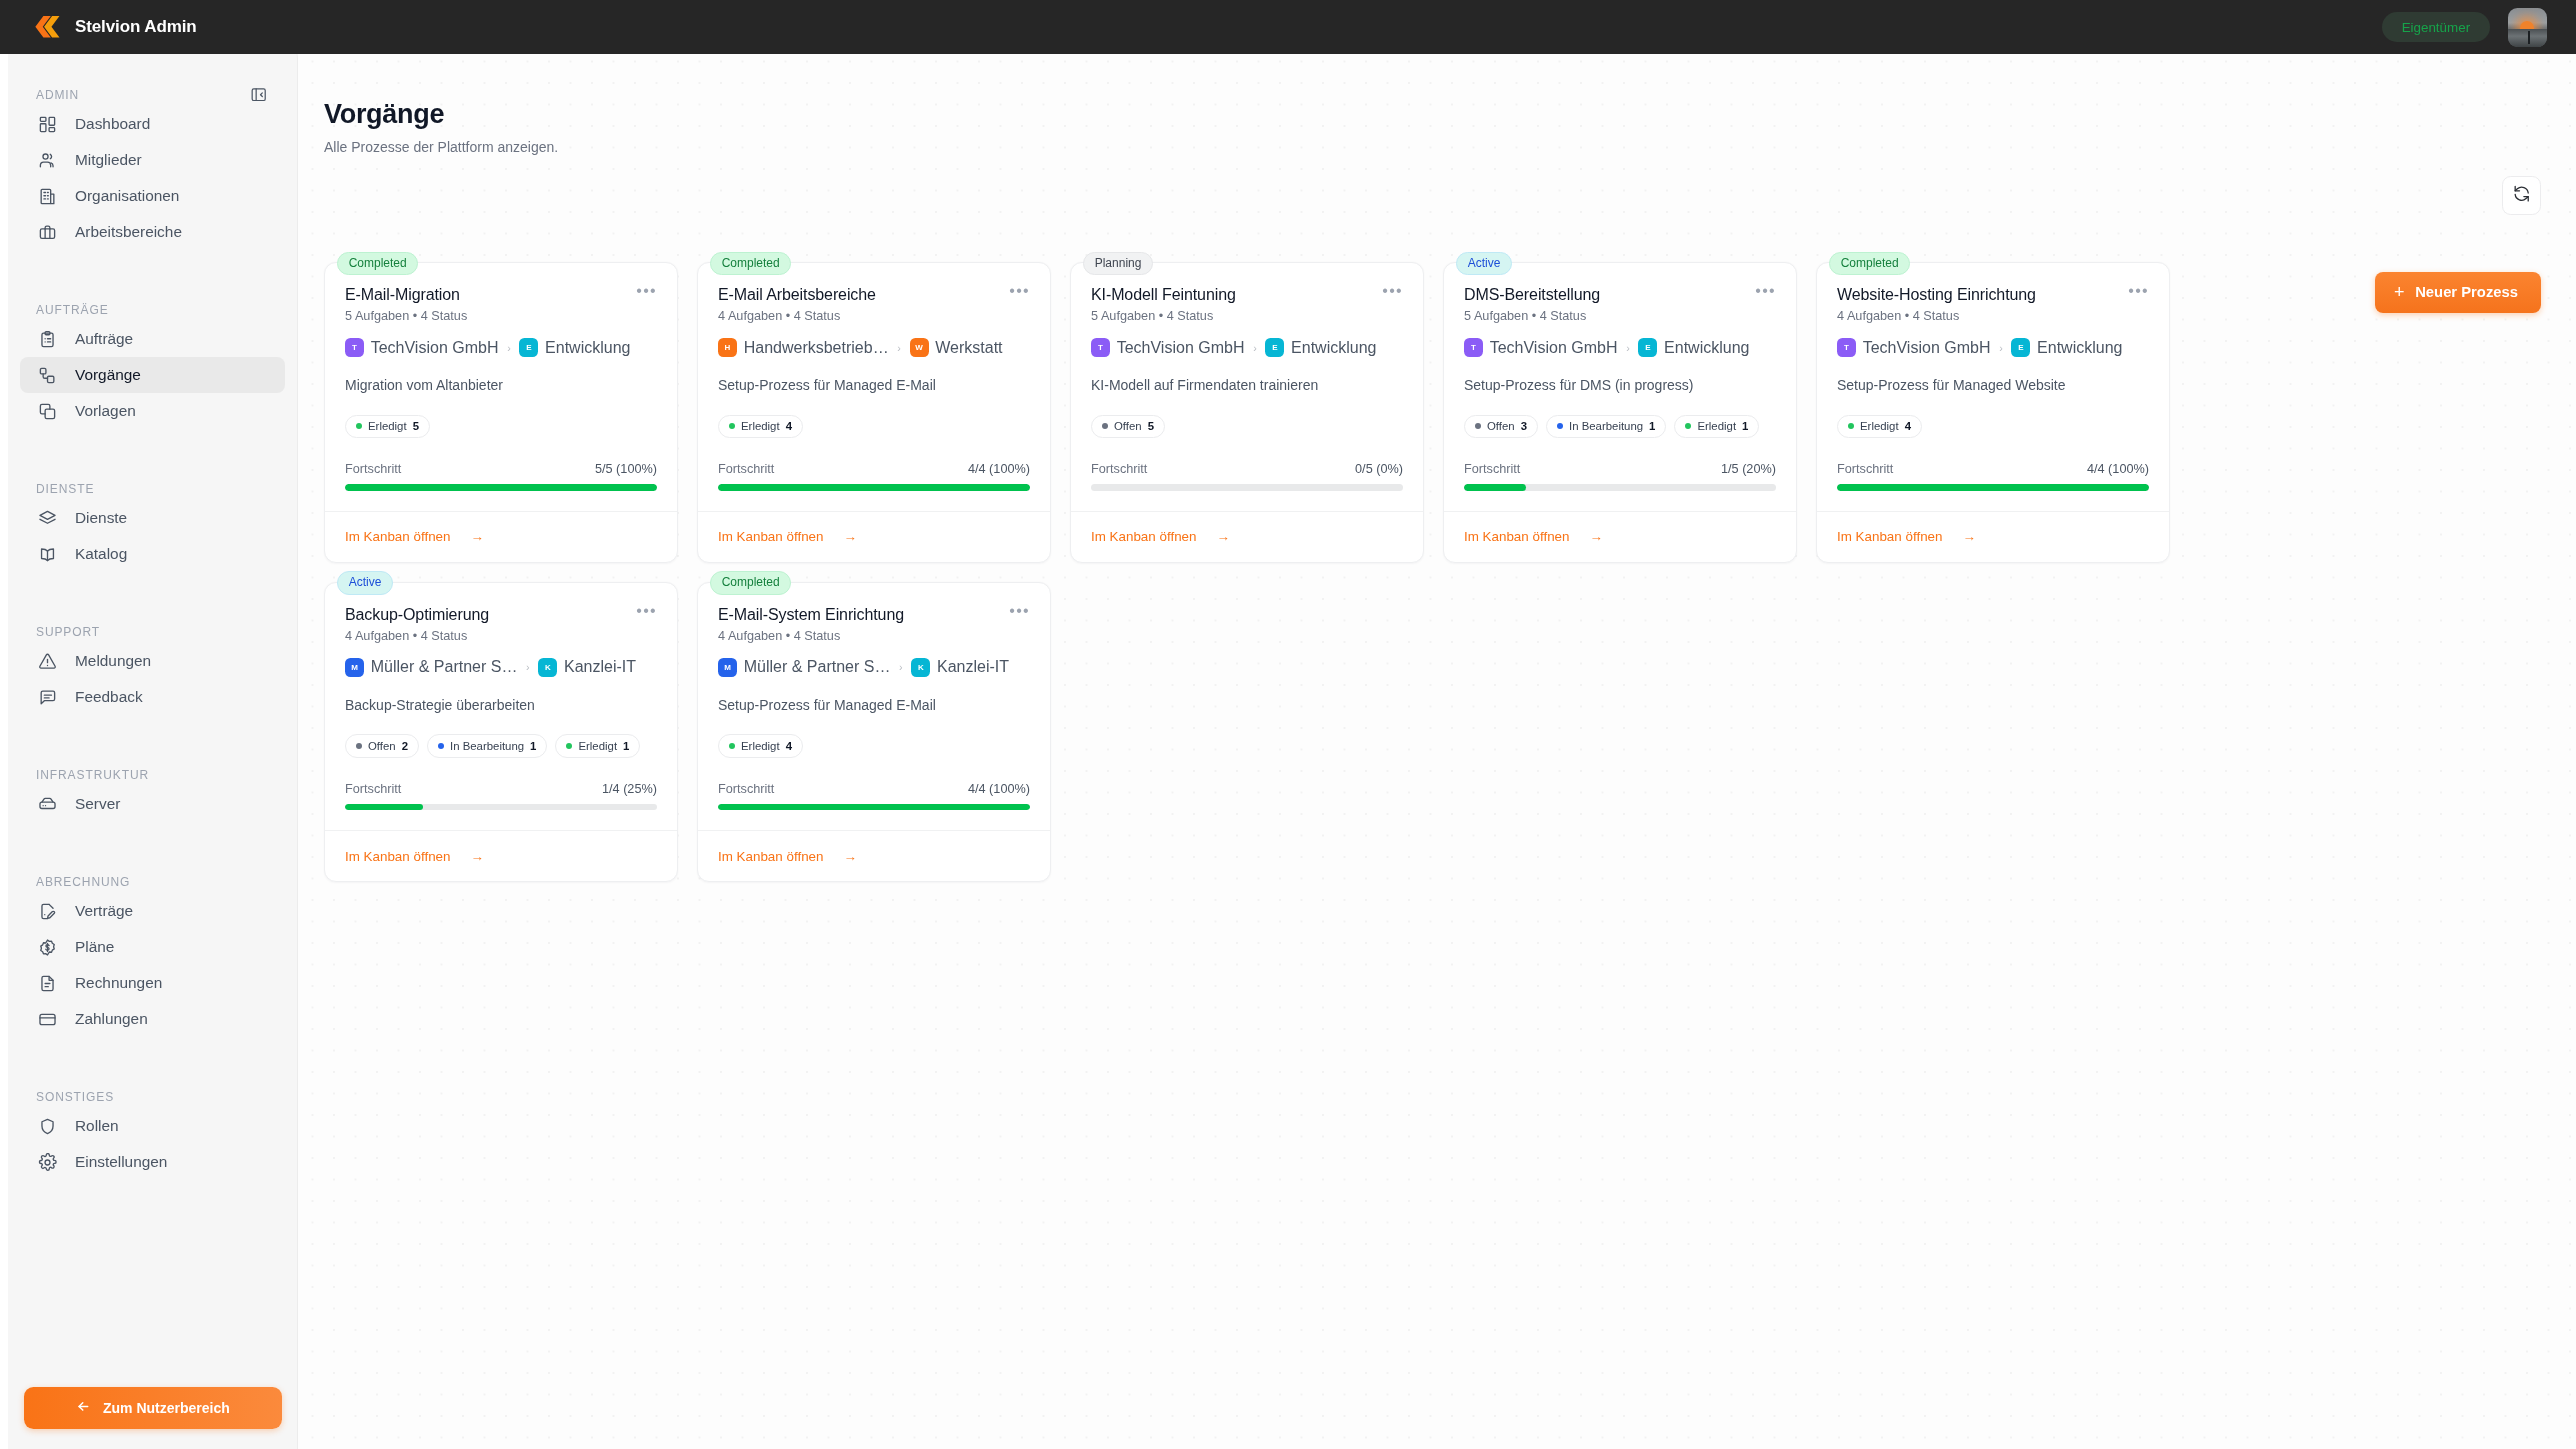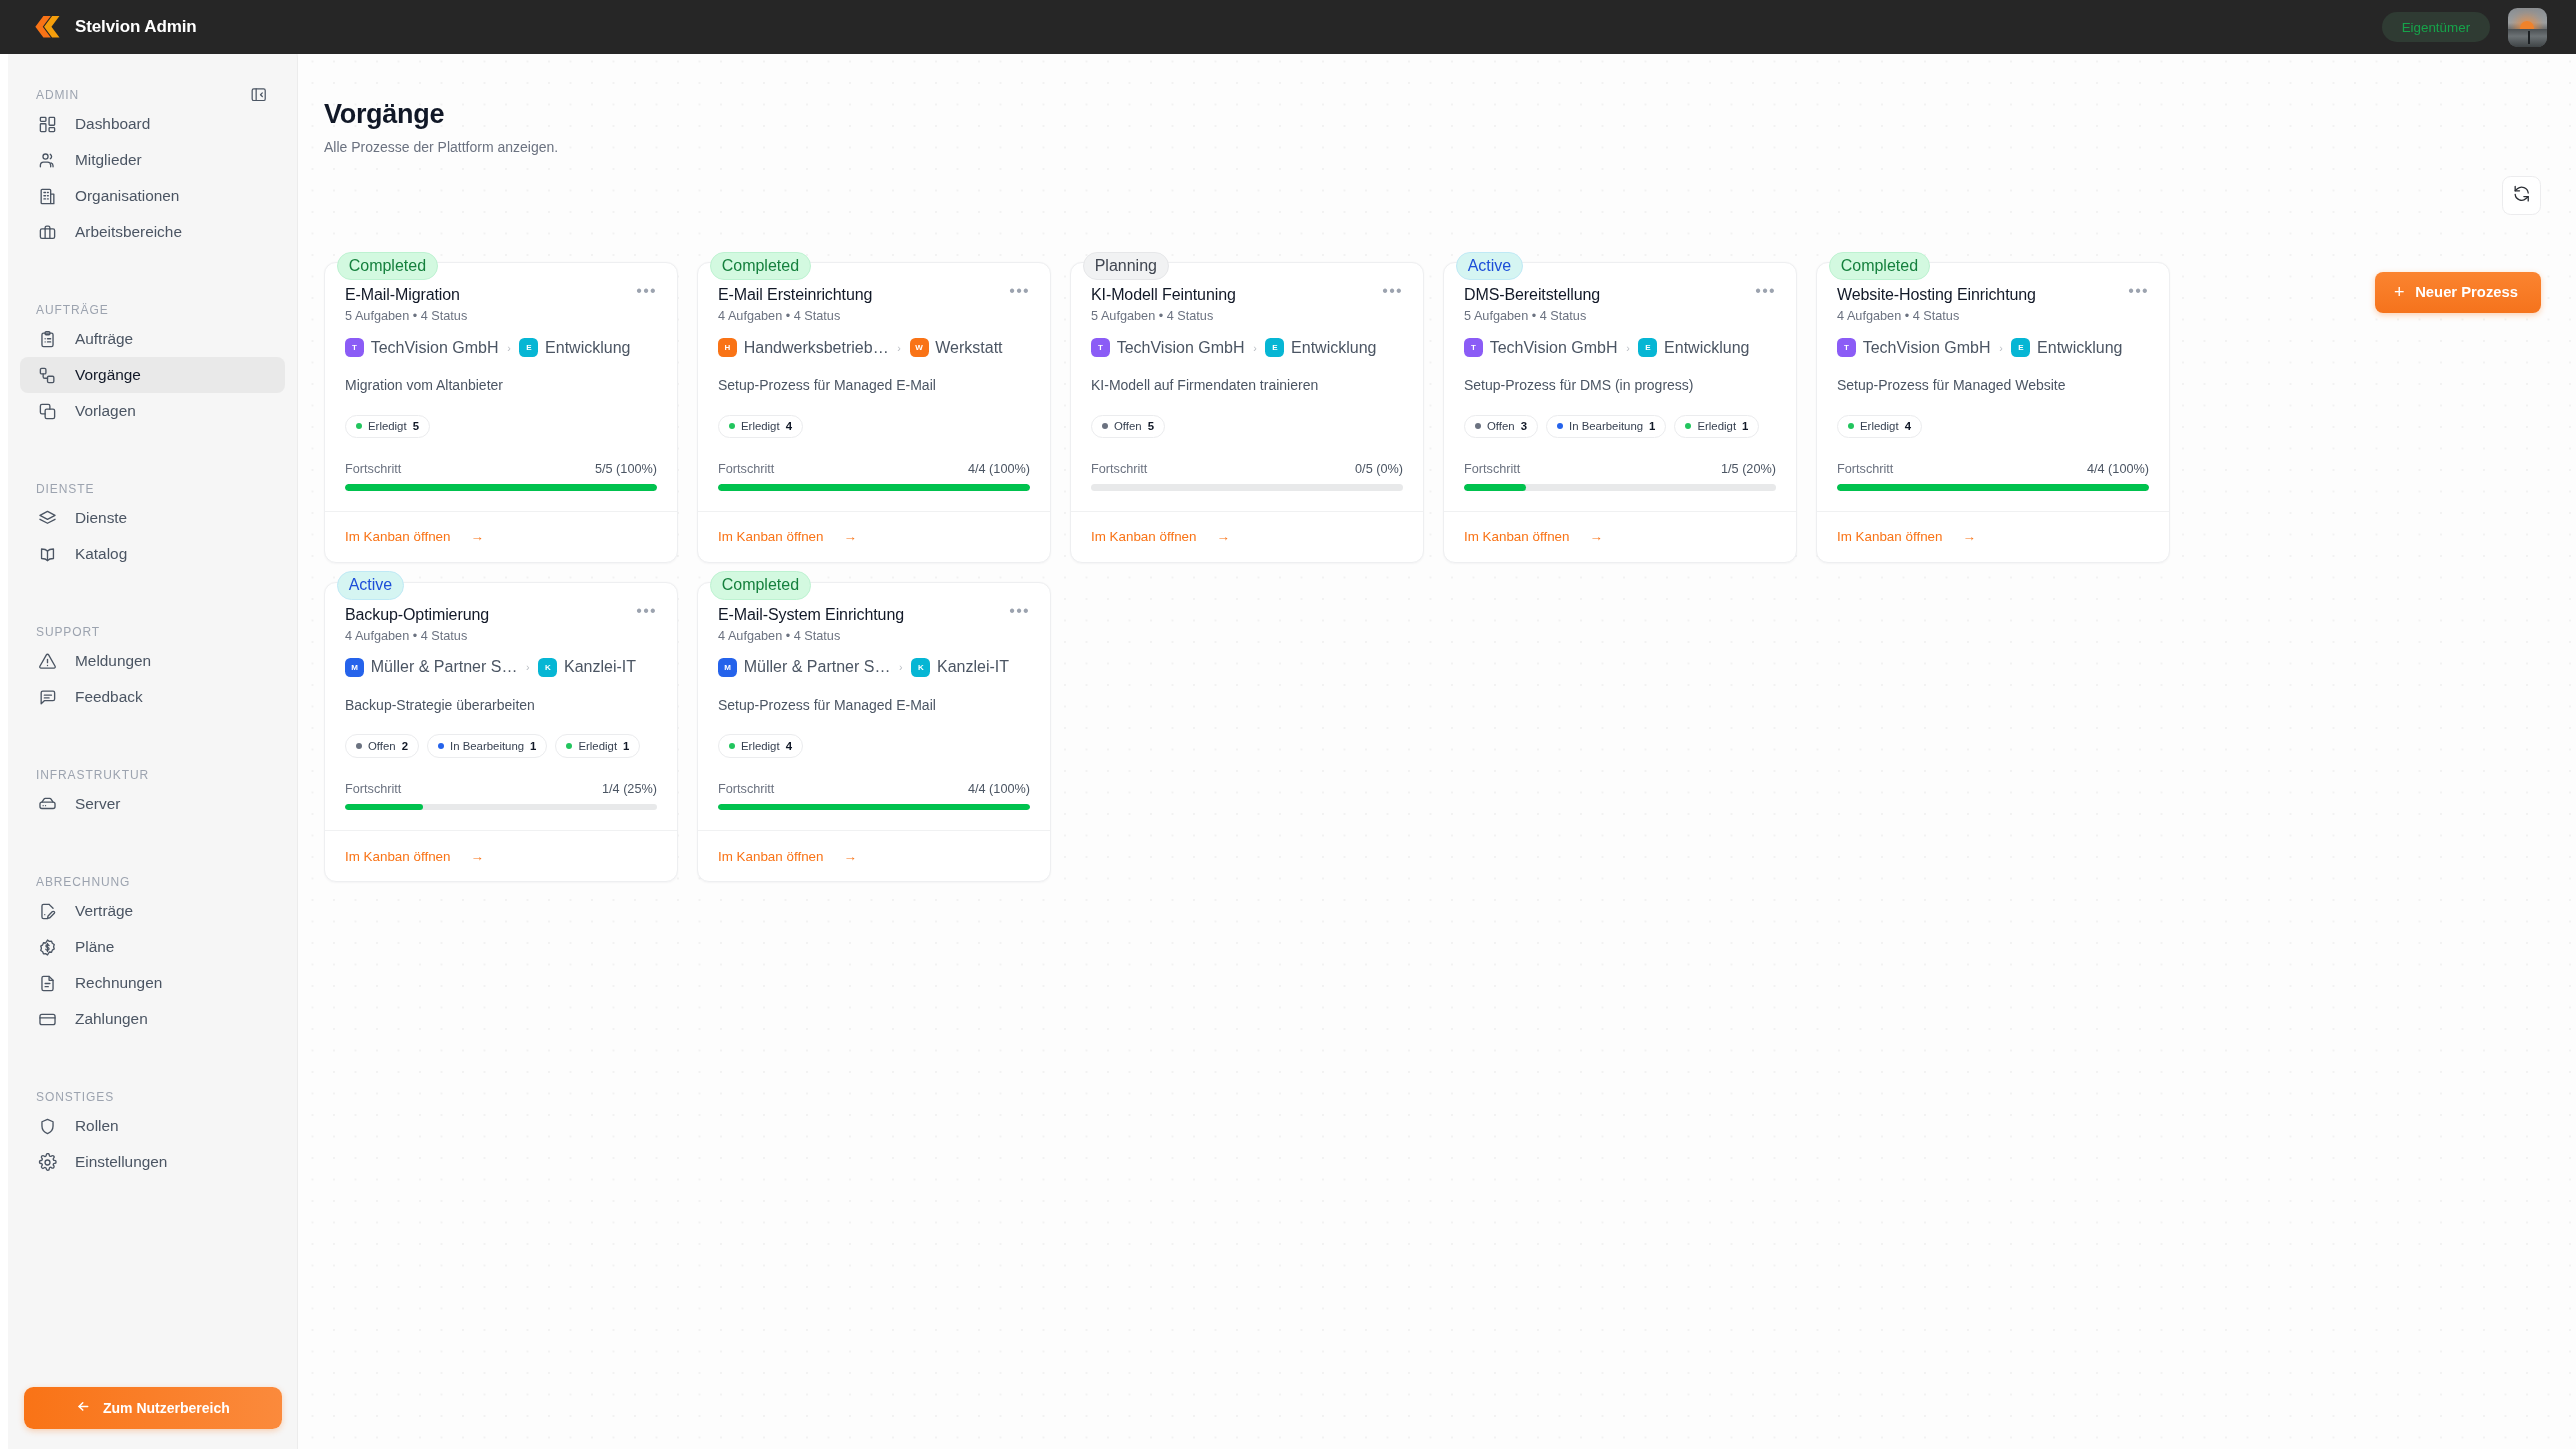--- a/index.html
+++ b/index.html
@@ -107,21 +107,21 @@
     position:absolute; left:34px; top:223px; width:2202px;
     display:flex; flex-wrap:wrap; gap:19px 19px;
   }
   .card{
     width:354px; background:#fff; border:0.7px solid #eeeff1; border-radius:12px;
     position:relative; display:flex; flex-direction:column;
     box-shadow:0 0.7px 2px rgba(16,24,40,.04);
   }
   .card-badge{
     position:absolute; top:-11.4px; left:12px;
-    font-size:16px; padding:4px 10.7px; border-radius:670px; line-height:1.15;
+    font-size:12px; padding:4px 10.7px; border-radius:670px; line-height:1.15;
     white-space:nowrap;
   }
   .badge-completed{ background:#d3f9e0; color:#15803d; border:0.7px solid #bdf2d1;}
   .badge-planning{ background:#f1f2f3; color:#3f4550; border:0.7px solid #e6e7e9;}
   .badge-active{ background:#d5f5f2; color:#1d4ed8; border:0.7px solid #bfe9f5;}
 
   .card-body{ padding:23px 20px 20px 20px; flex:1; }
   .card-top{ display:flex; align-items:flex-start; justify-content:space-between; }
   .card-title{ font-size:16px; font-weight:400; color:#111827; letter-spacing:-0.1px; }
   .dots{ color:#9ca3af; font-size:16px; line-height:8px; letter-spacing:1.3px; cursor:pointer; padding:1.3px 0 0 5.4px;}
@@ -455,21 +455,21 @@
         </div>
         <div class="card-foot"><span class="kanban-link">
             <span>Im Kanban öffnen</span>
             <span>→</span>
           </span></div>
       </div>
       <div class="card">
         <span class="card-badge badge-completed">Completed</span>
         <div class="card-body">
           <div class="card-top">
-            <span class="card-title">E-Mail Ersteinrichtung</span>
+            <span class="card-title">E-Mail Arbeitsbereiche</span>
             <span class="dots">•••</span>
           </div>
           <div class="card-meta">4 Aufgaben  •  4 Status</div>
           <div class="card-org">
             <span class="av" style="background:#f97316">H</span>
             <span class="org-name">Handwerksbetrieb…</span>
             <span class="chev">›</span>
             <span class="av" style="background:#f97316">W</span>
             <span class="org-name">Werkstatt</span>
           </div>

